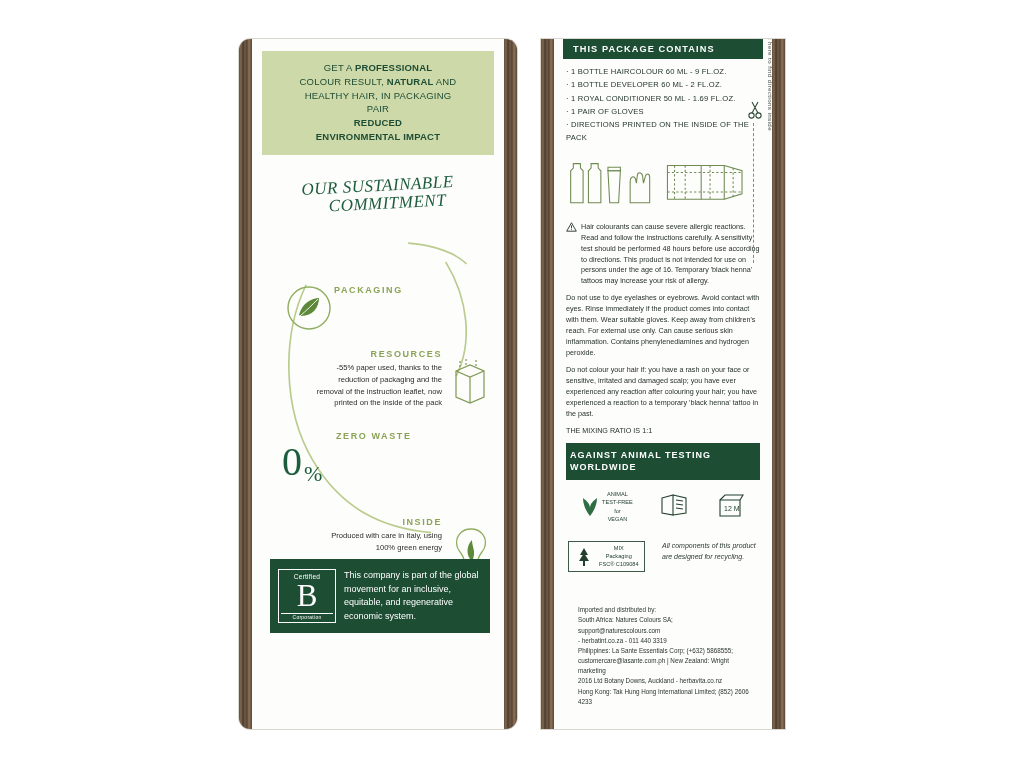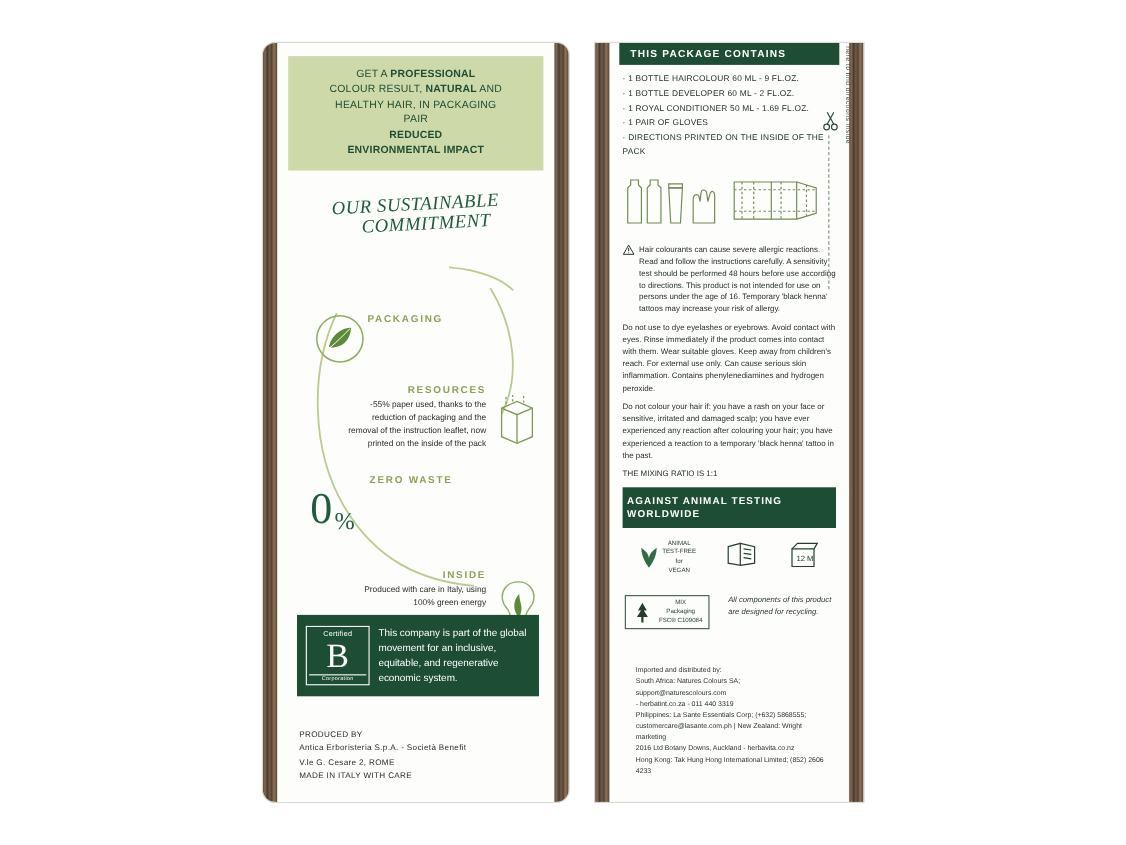--- a/index.html
+++ b/index.html
@@ -266,26 +266,20 @@
 
       <div class="bcorp-wrap">
         <div class="bcorp-badge">
           <div class="cert">Certified</div>
           <div class="bigb">B</div>
           <div class="corp">Corporation</div>
         </div>
         <div class="bcorp-text">This company is part of the global movement for an inclusive, equitable, and regenerative economic system.</div>
       </div>
 
-      <div class="produced">
-        <div>PRODUCED BY</div>
-        <div>Antica Erboristeria S.p.A. - Società Benefit</div>
-        <div>V.le G. Cesare 2, ROME</div>
-        <div>MADE IN ITALY WITH CARE</div>
-      </div>
 
     </div>
   </div>
 
   <div class="pack" id="pack-right">
     <div class="edge-l"></div>
     <div class="edge-r"></div>
 
     <div class="pack-inner">
 

